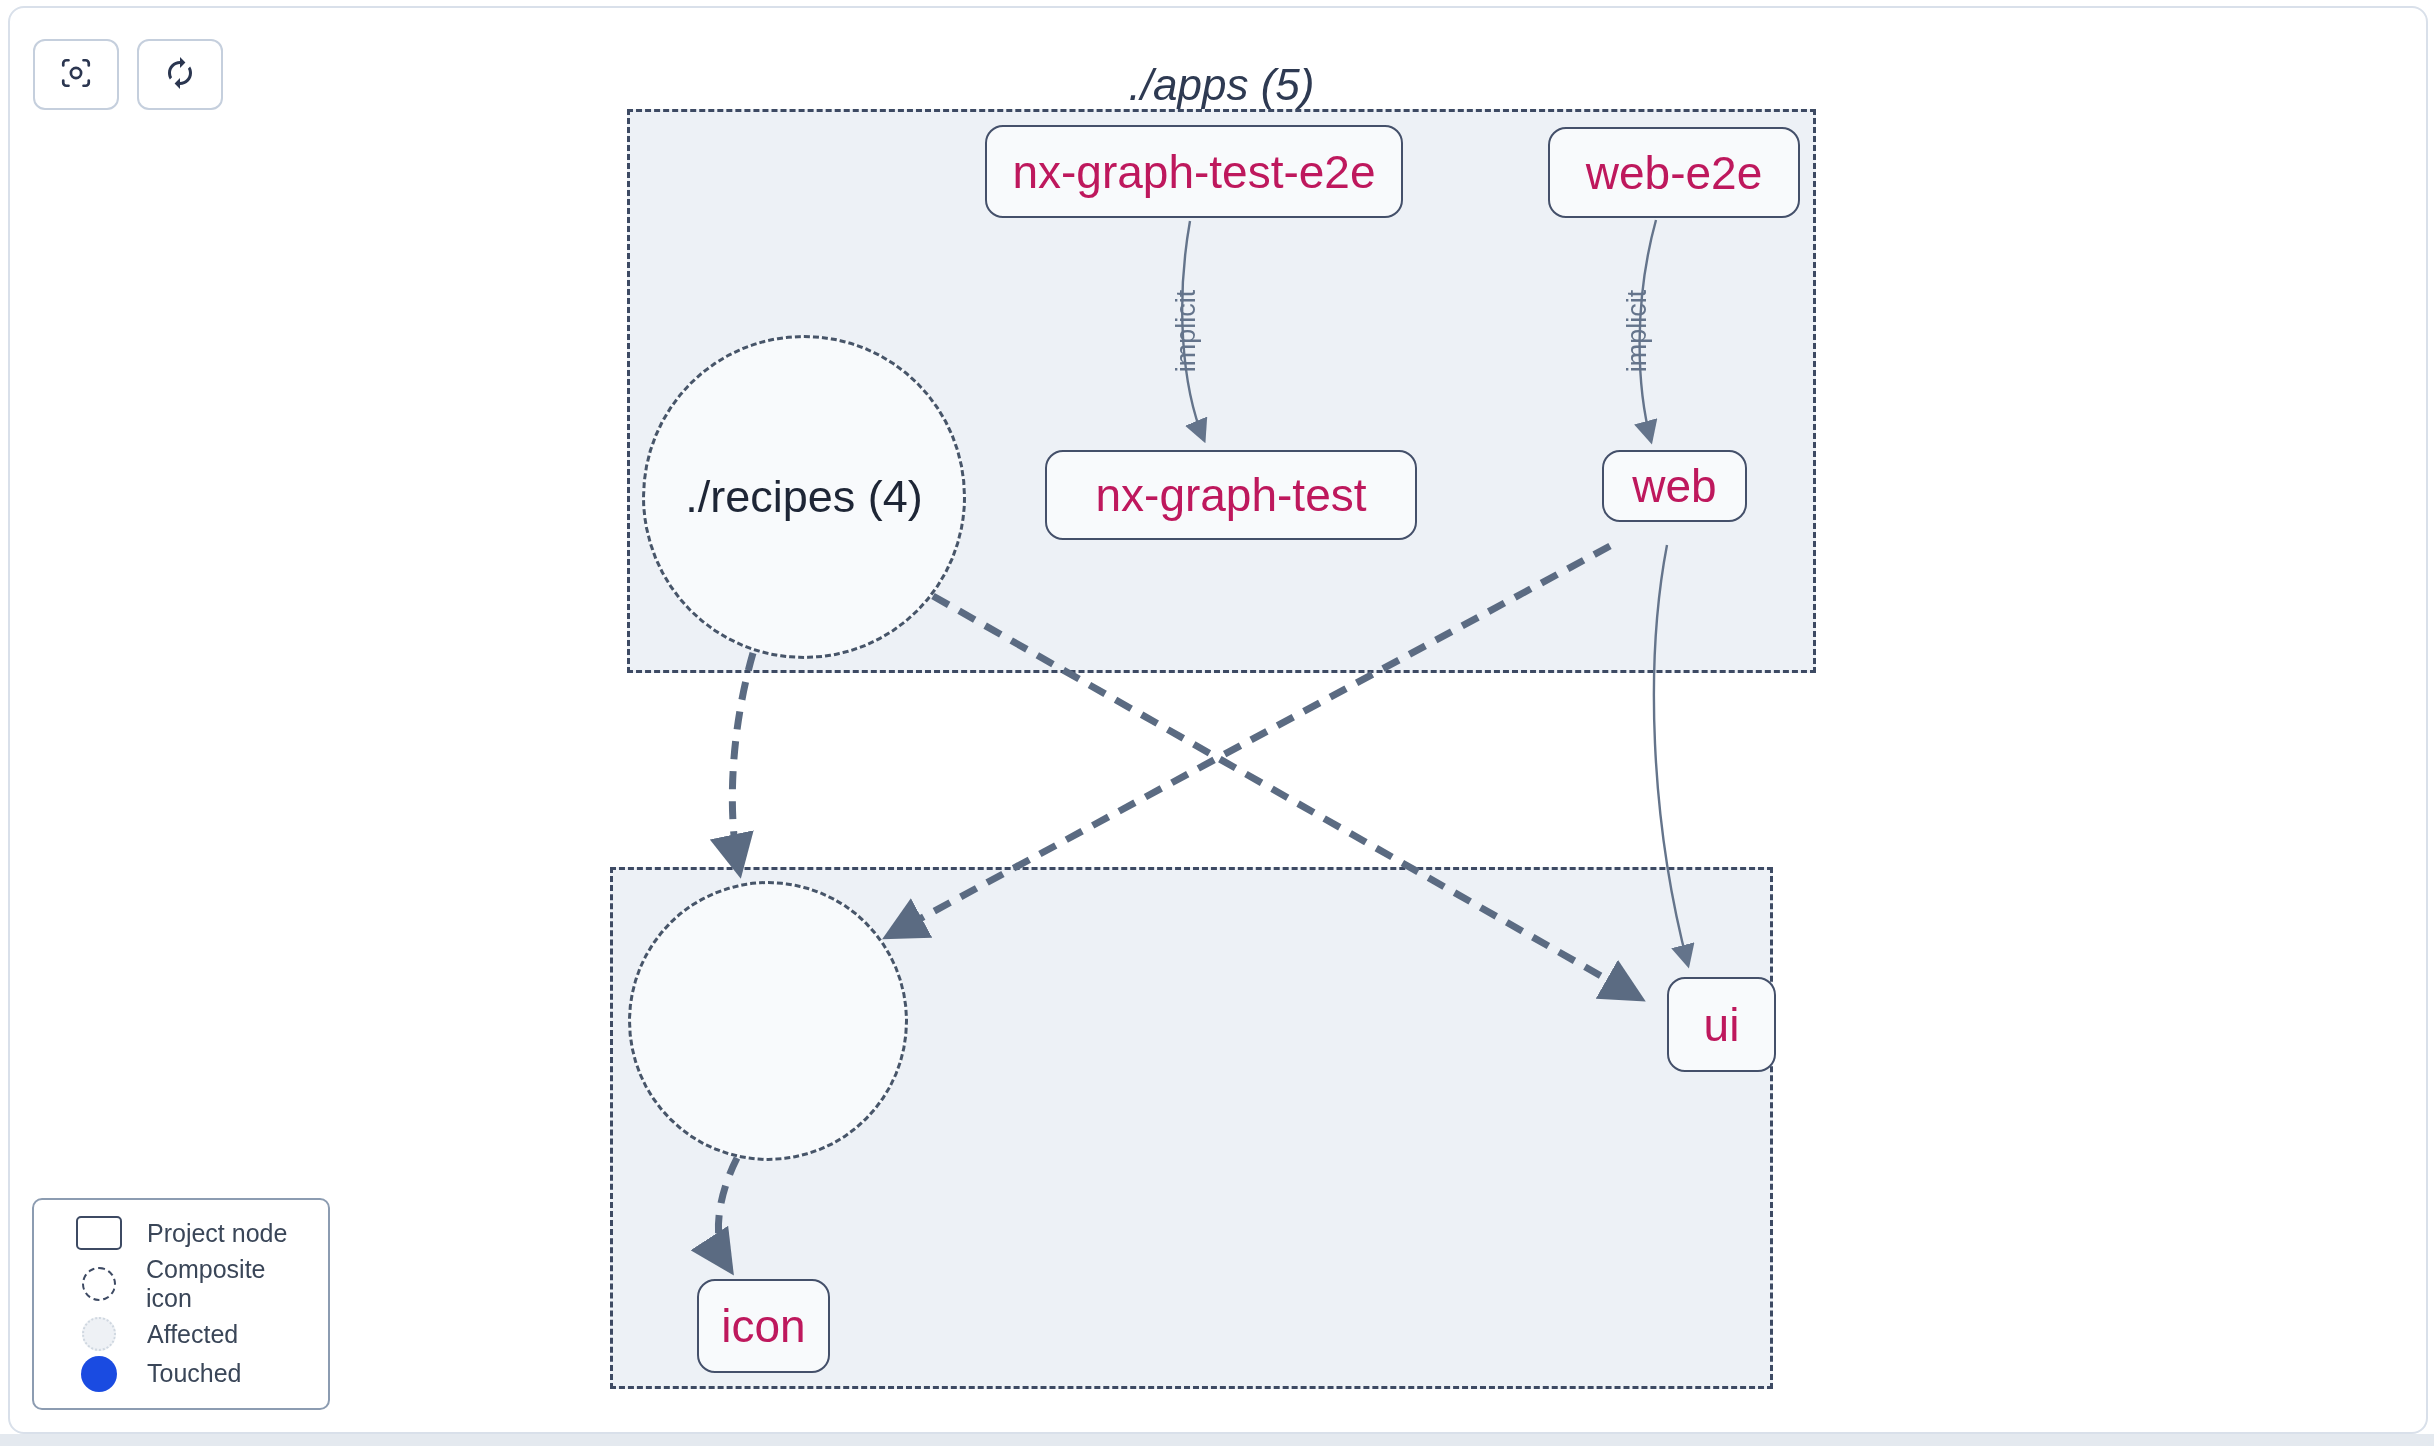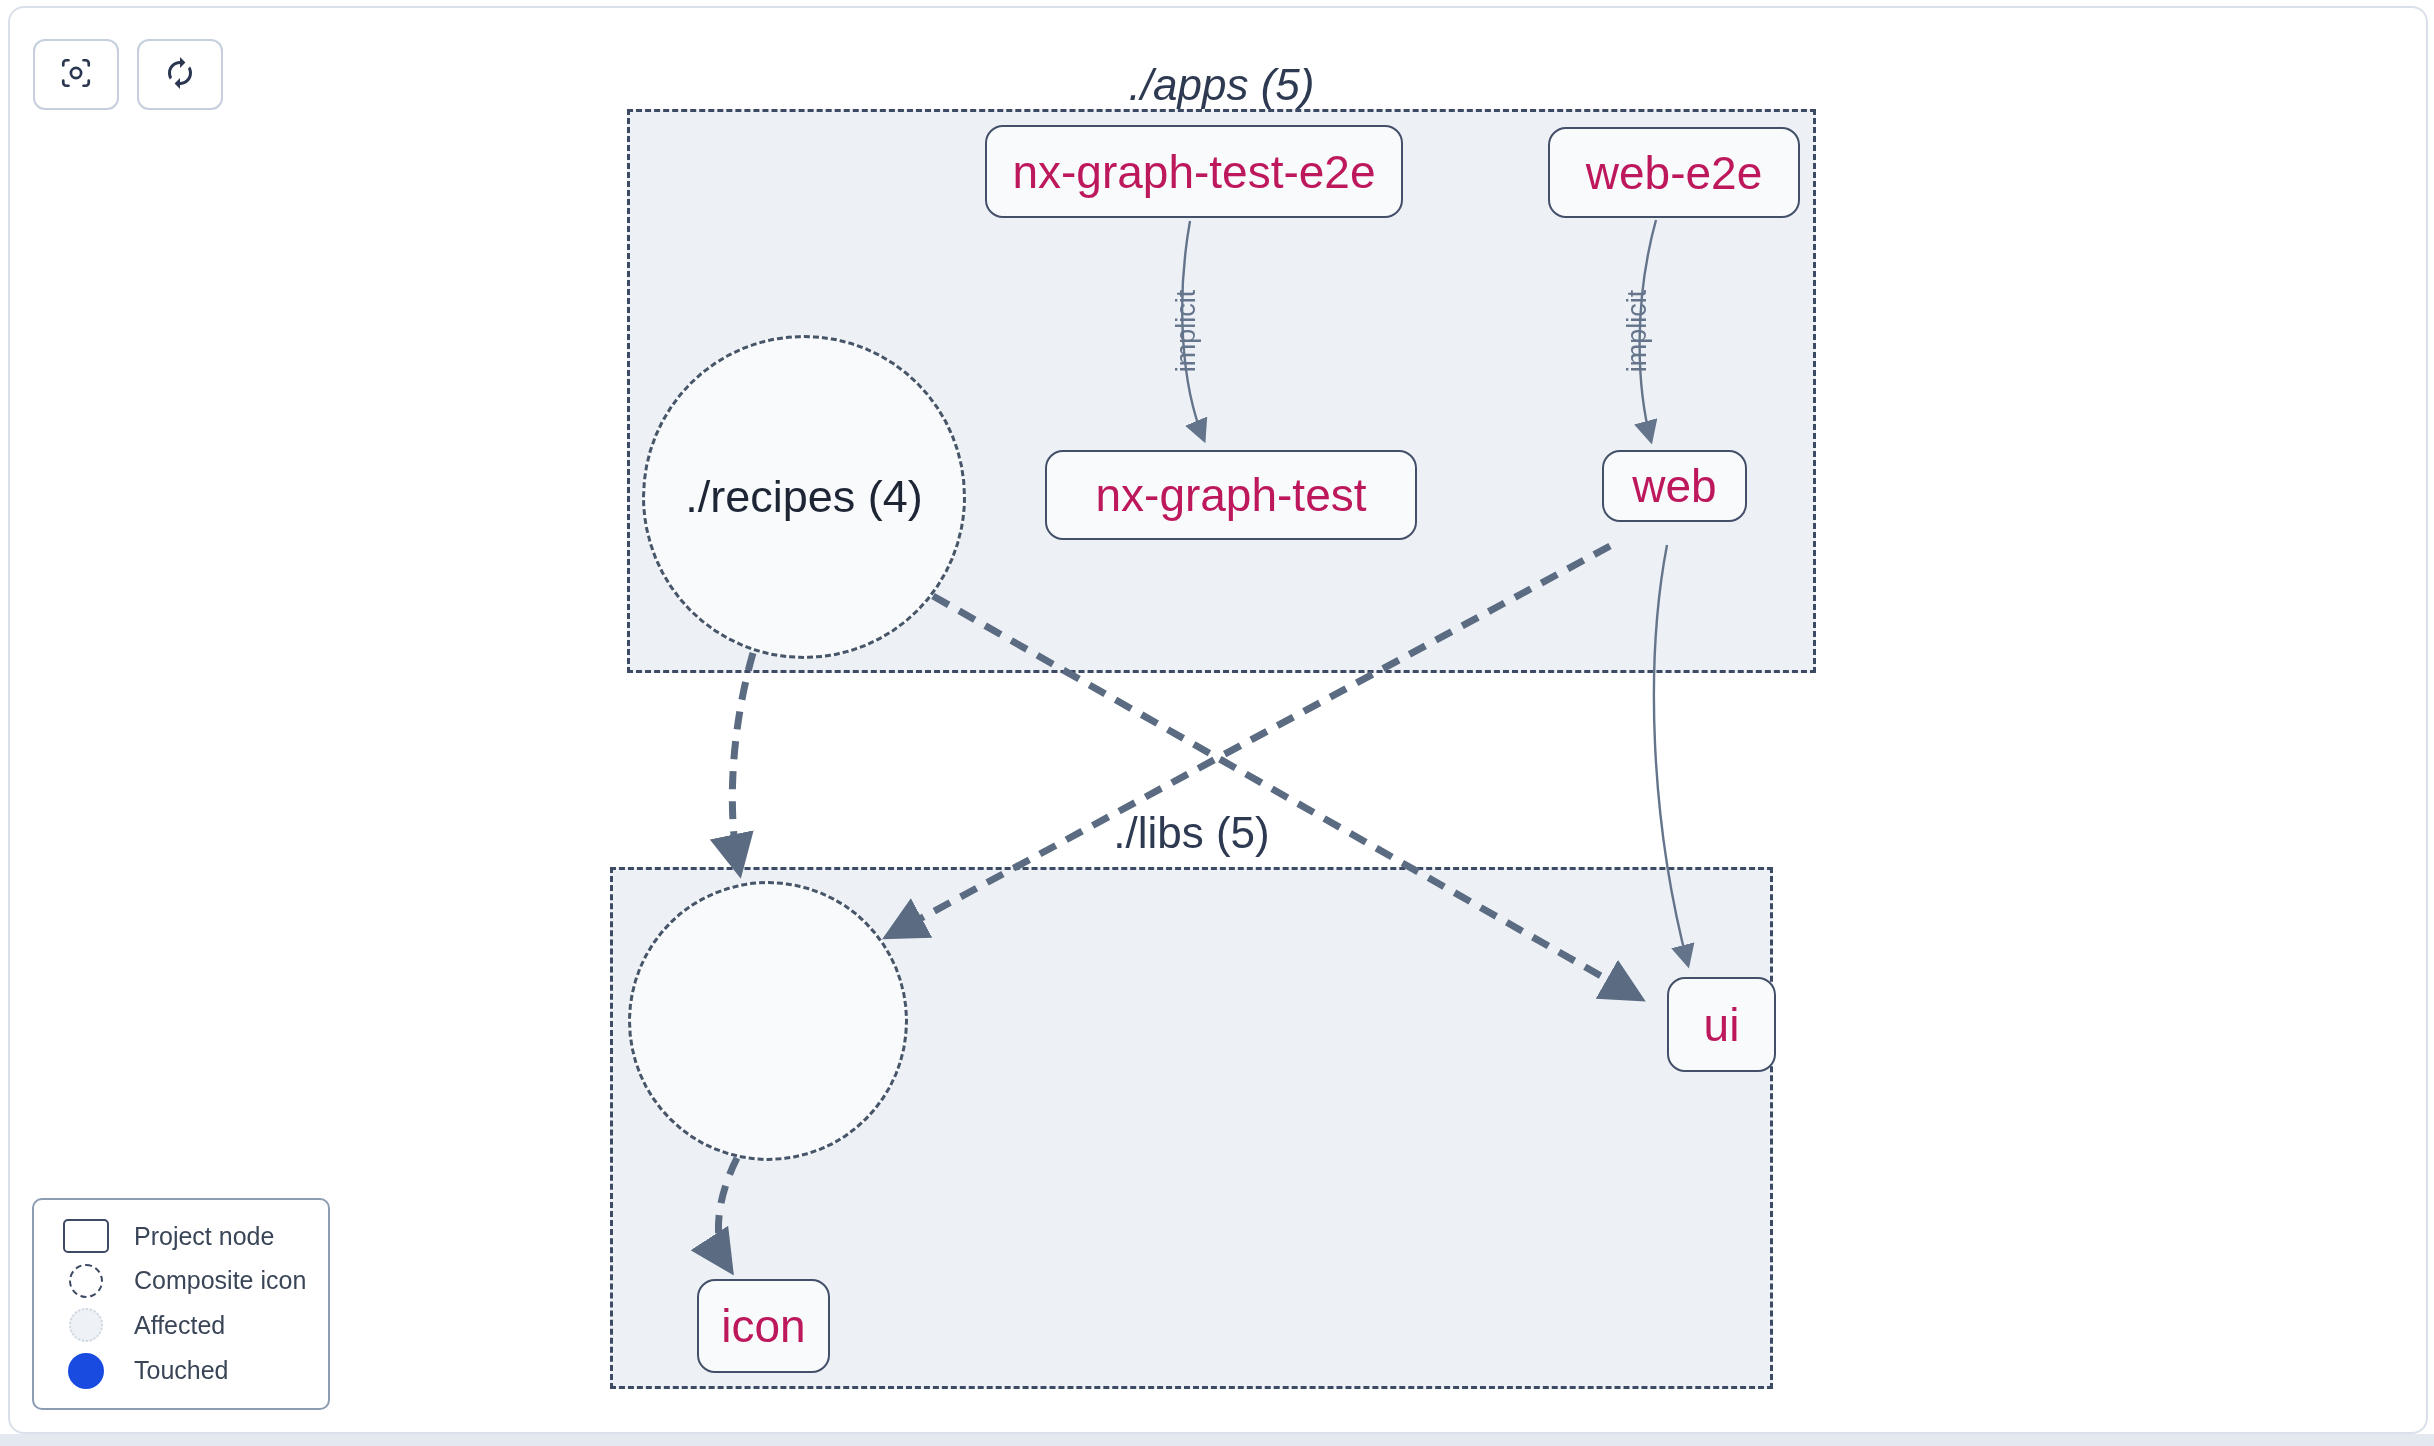--- a/index.html
+++ b/index.html
@@ -49,21 +49,21 @@
 
   
   .edge-label{position:absolute;width:120px;height:30px;line-height:30px;text-align:center;
     font-size:27px;color:#64748b;transform:rotate(-90deg);z-index:7;}
   .el-1{left:1126px;top:316px;}
   .el-2{left:1577px;top:316px;}
 
   
   .legend{position:absolute;left:32px;top:1198px;width:298px;height:212px;background:#ffffff;
     border:2px solid #8c9cb1;border-radius:10px;z-index:40;box-sizing:border-box;
-    display:flex;flex-direction:column;justify-content:space-around;padding:14px 0;}
+    display:flex;flex-direction:column;justify-content:space-around;padding:14px 13px;}
   .legend-row{display:flex;align-items:center;gap:22px;padding-left:26px;}
   .legend-ico{width:52px;display:flex;align-items:center;justify-content:center;}
   .legend-text{font-size:25px;color:#3a4658;}
   .ico-project{width:46px;height:34px;border:2.5px solid #3d4a63;border-radius:5px;background:#fff;box-sizing:border-box;}
   .ico-composite{width:34px;height:34px;border:2.5px dashed #3d4a63;border-radius:50%;background:#fff;box-sizing:border-box;}
   .ico-affected{width:34px;height:34px;border:2px dotted #cfd7e0;border-radius:50%;background:#eef1f5;box-sizing:border-box;}
   .ico-touched{width:36px;height:36px;border-radius:50%;background:#1a4be1;}
 </style>
 </head>
 <body>
@@ -89,21 +89,20 @@
         <svg viewBox="0 0 24 24" fill="#2b3650" width="36" height="36">
           <path d="M12 6v2.6l3.6-3.6L12 1.4V4c-4.42 0-8 3.58-8 8 0 1.57.46 3.03 1.24 4.26l1.46-1.46C6.25 13.97 6 13.01 6 12c0-3.31 2.69-6 6-6zm6.76 1.74L17.3 9.2c.44.84.7 1.79.7 2.8 0 3.31-2.69 6-6 6v-2.6l-3.6 3.6 3.6 3.6V20c4.42 0 8-3.58 8-8 0-1.57-.46-3.03-1.24-4.26z"></path>
         </svg>
       </span>
     </div>
   </div>
 
   <div class="cluster cluster-apps"></div>
   <div class="cluster cluster-libs"></div>
   <div class="cluster-label label-apps">./apps (5)</div>
-  <div class="cluster-label label-libs">./libs (5)</div>
 
   <div class="composite circle-recipes"></div>
   <div class="composite circle-forms"></div>
 
   <svg class="edges" width="2434" height="1446" viewBox="0 0 2434 1446">
     <defs>
       <marker id="arrow-small" viewBox="0 0 10 10" refX="8.5" refY="5" markerWidth="10" markerHeight="10" orient="auto-start-reverse">
         <path d="M0 0 L10 5 L0 10 z" fill="#64748b"></path>
       </marker>
       <marker id="arrow-big" viewBox="0 0 10 10" refX="8" refY="5" markerWidth="6.4" markerHeight="6.4" orient="auto-start-reverse">

